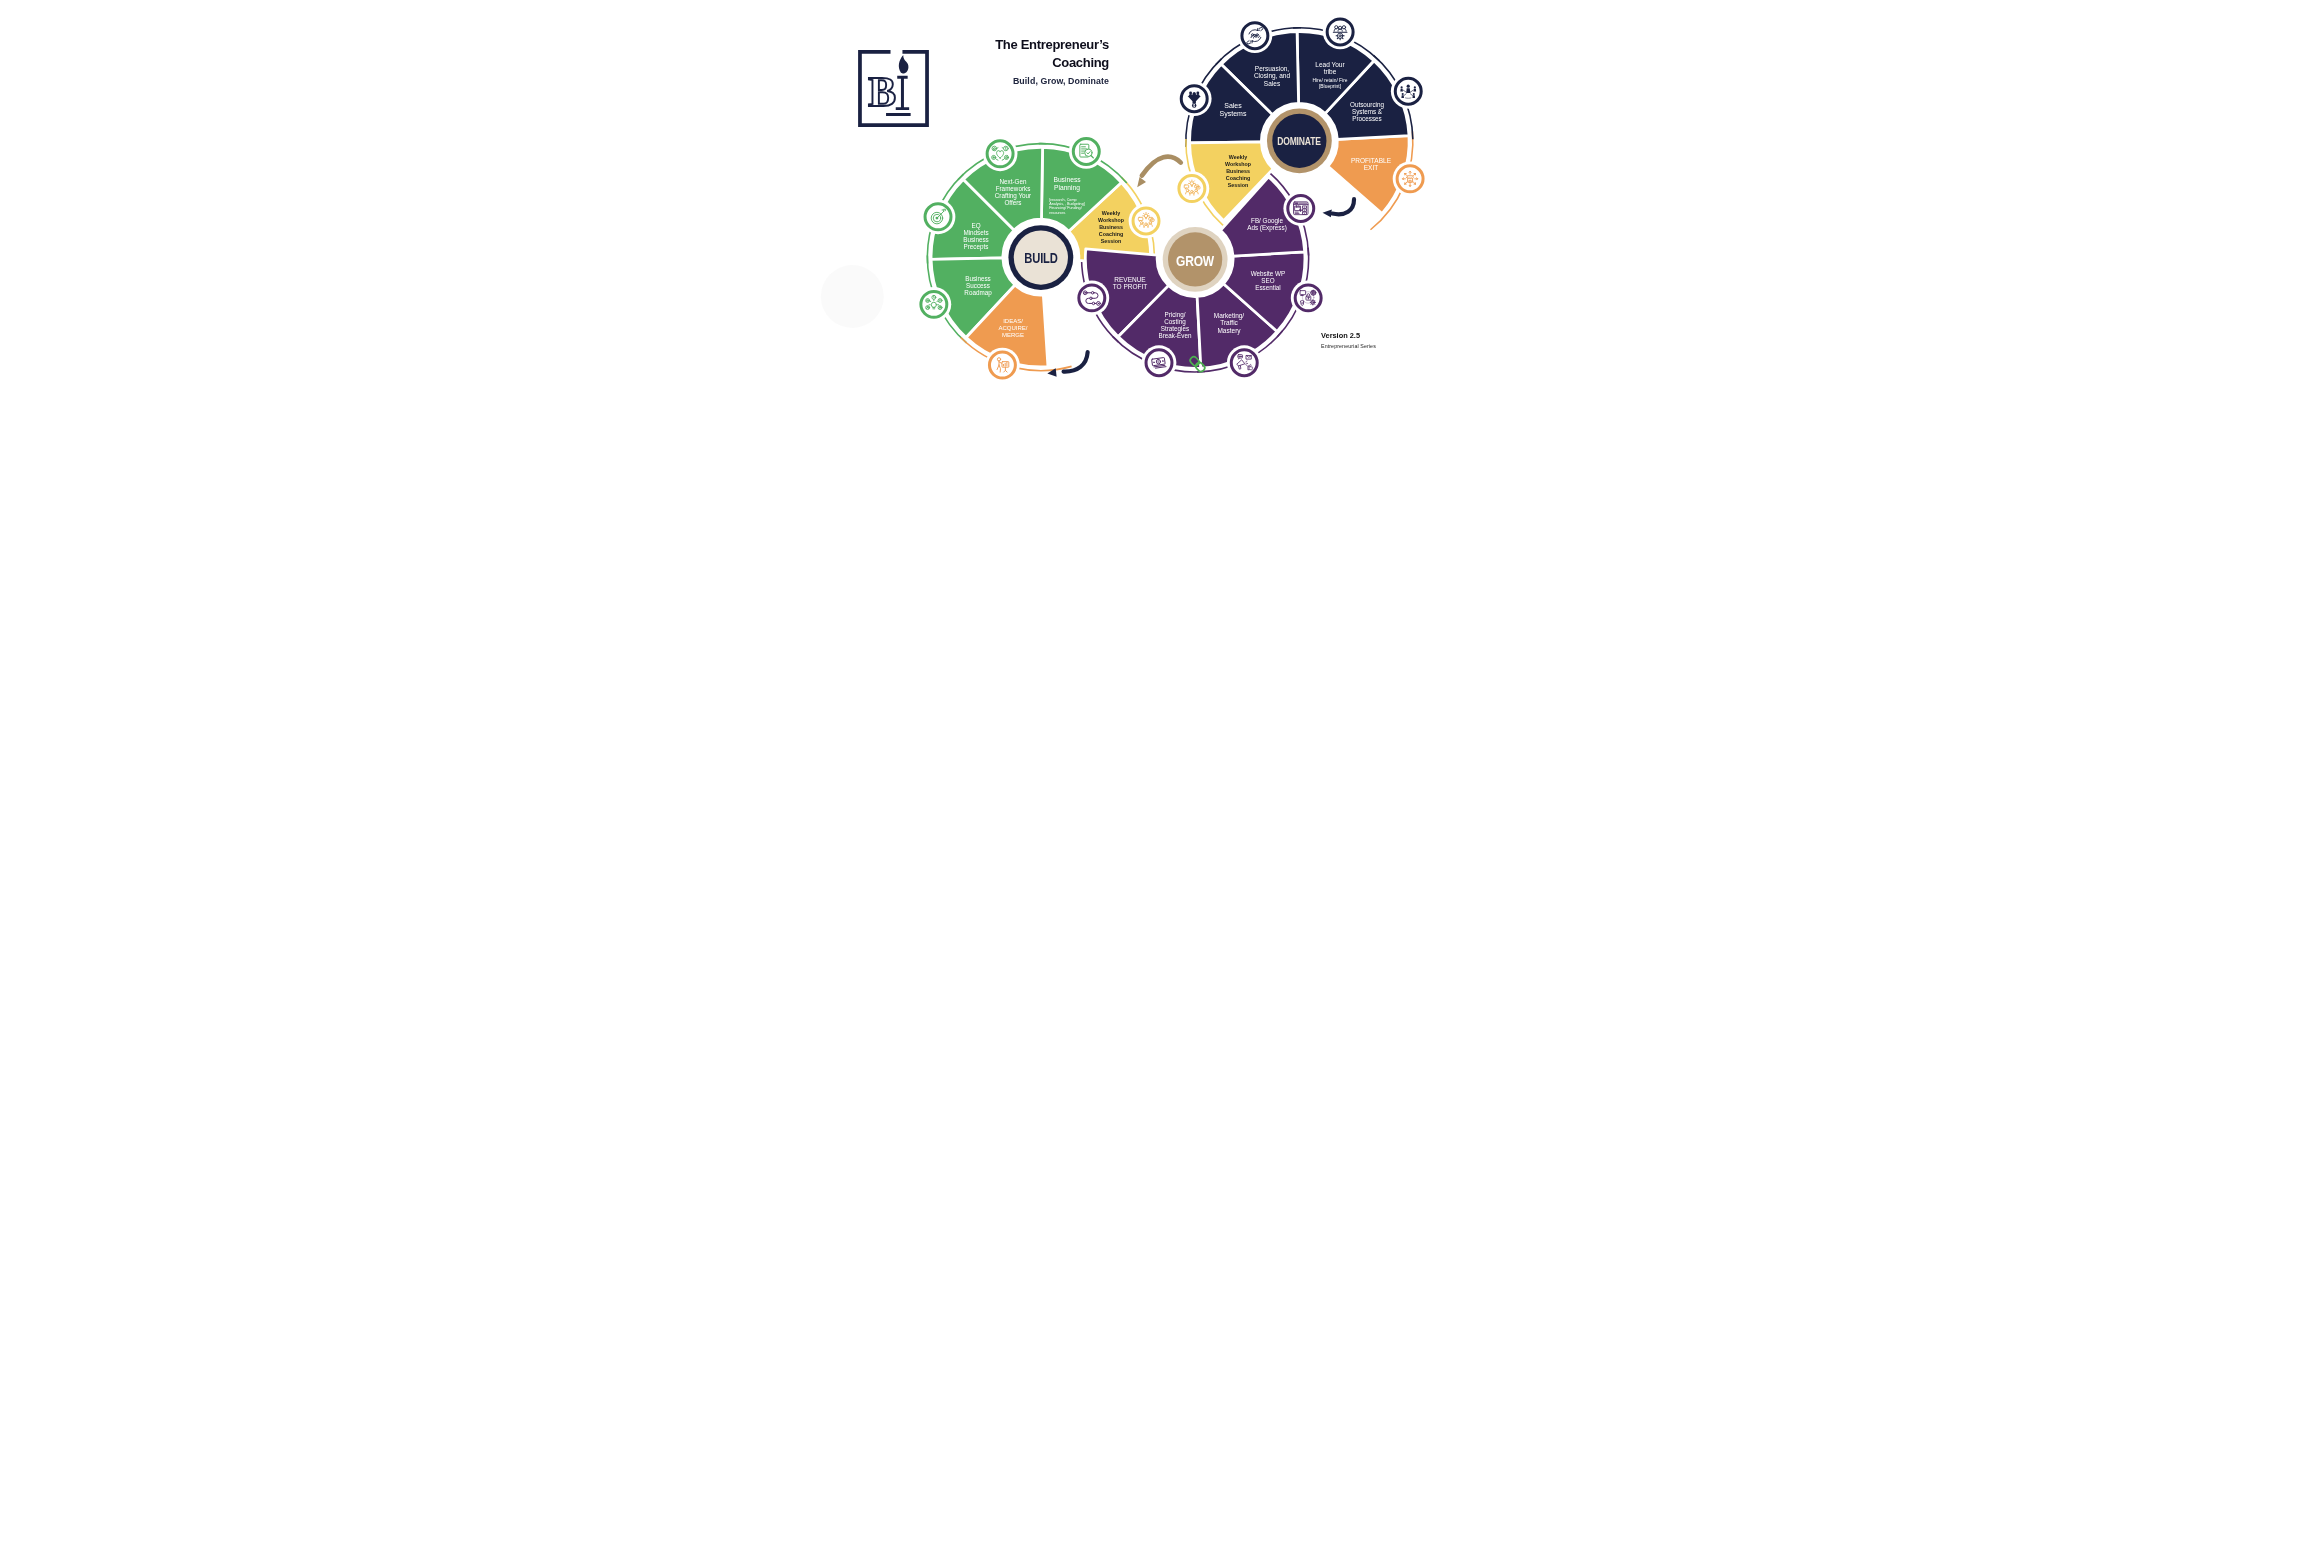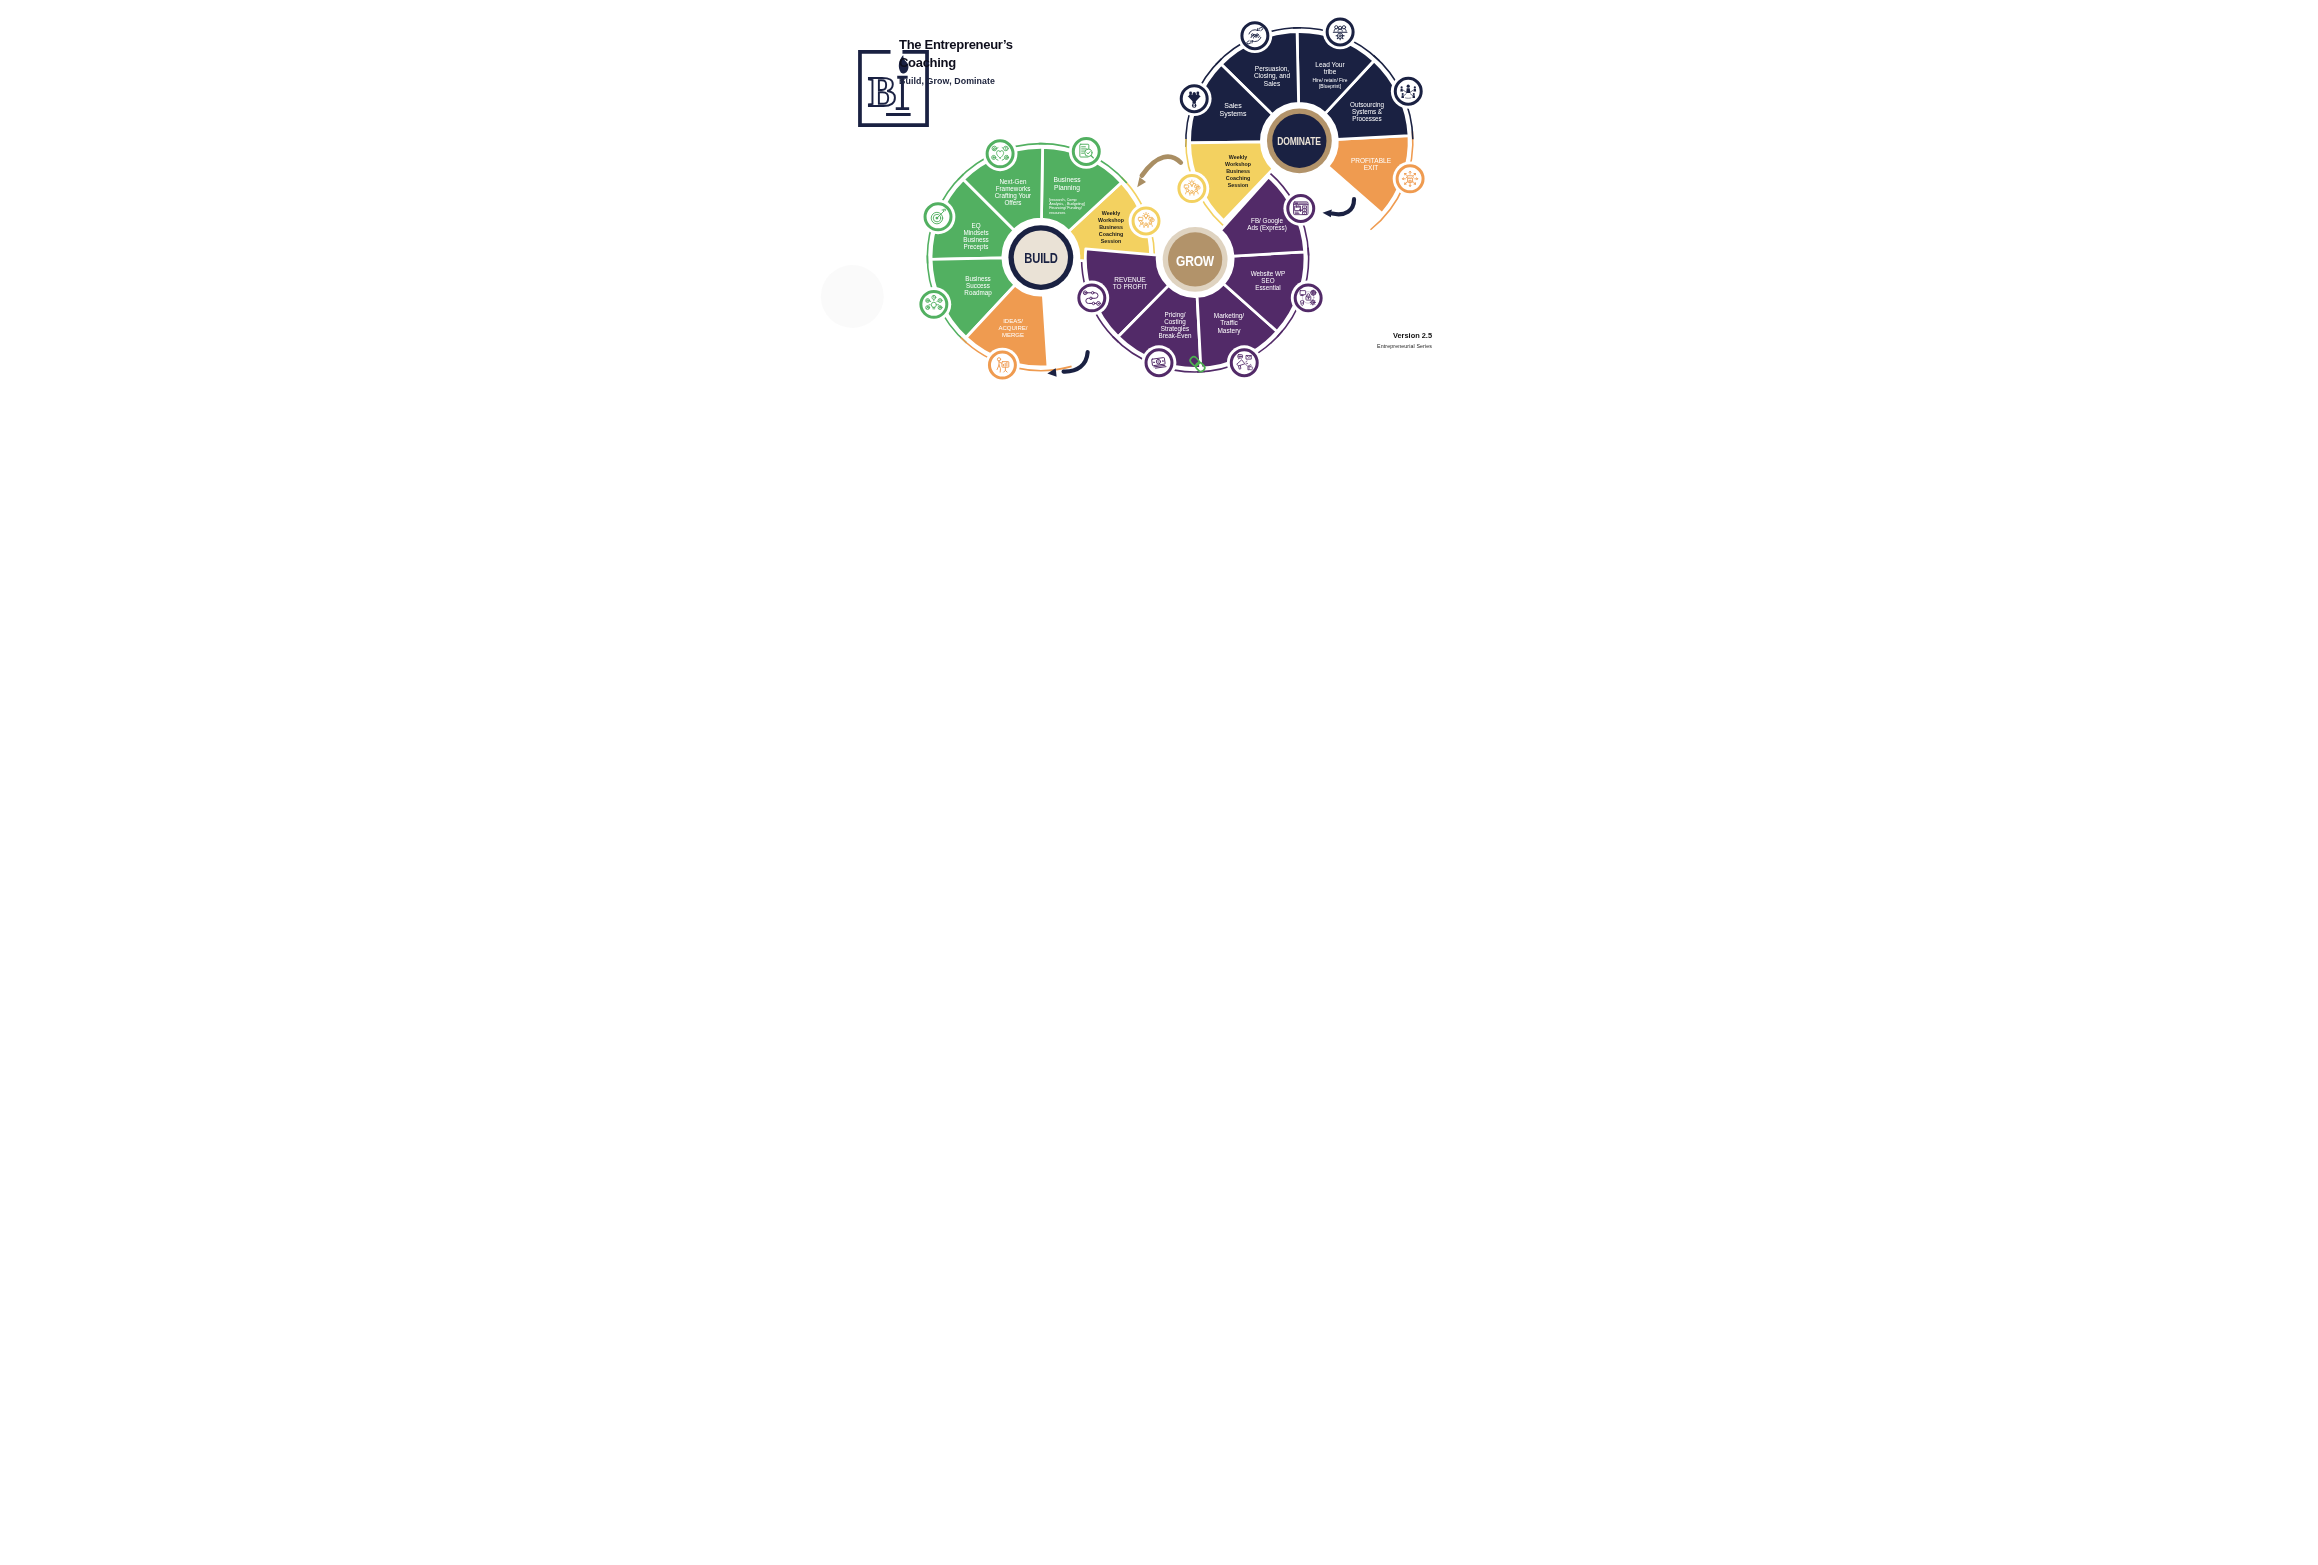--- a/index.html
+++ b/index.html
@@ -3,25 +3,25 @@
 <meta charset="utf-8">
 <style>
   html,body{margin:0;padding:0;background:#fff;font-family:"Liberation Sans",sans-serif;}
   .canvas{position:relative;width:696px;height:391px;margin:0 auto;background:#fff;overflow:hidden;}
   #diagram-svg{position:absolute;left:0;top:0;}
   #labels{position:absolute;left:0;top:0;width:100%;height:100%;pointer-events:none;}
   .seg-label{position:absolute;transform:translate(-50%,-50%);text-align:center;white-space:pre-line;line-height:1.13;}
   .seg-label.cond{transform:translate(-50%,-50%) scaleX(.92);line-height:1.22;}
   .seg-label.left{text-align:left;}
   .center-label{position:absolute;transform:translate(-50%,-50%) scaleX(.8);font-weight:800;white-space:nowrap;letter-spacing:-0.2px;}
-  .brand{position:absolute;left:88px;top:36px;width:210px;text-align:left;}
+  .brand{position:absolute;left:88px;top:36px;width:210px;text-align:right;}
   .brand .t1,.brand .t2{font-size:13px;font-weight:800;color:#0e0e1c;letter-spacing:-0.3px;line-height:1.38;}
   .brand .sub{font-size:8.8px;font-weight:700;color:#20263f;margin-top:4.2px;letter-spacing:0.1px;}
   .logo-box{position:absolute;left:45px;top:49px;}
-  .version{position:absolute;left:510px;top:331px;width:111px;text-align:right;}
+  .version{position:absolute;left:510px;top:331px;width:111px;text-align:left;}
   .version .v1{font-size:7.4px;font-weight:800;color:#101010;}
   .version .v2{font-size:5.3px;font-weight:400;color:#1c1c1c;margin-top:2.8px;letter-spacing:0.1px;}
 </style>
 </head>
 <body>
 
 <div class="canvas">
 
   <svg id="diagram-svg" width="696" height="391" viewBox="0 0 1500 844">
       <circle cx="88" cy="640" r="68" fill="#9a9a9a" opacity="0.05"></circle>

